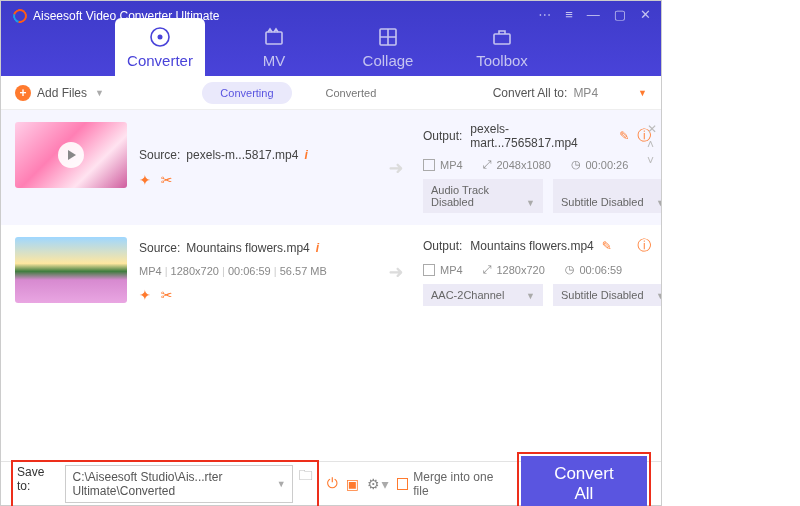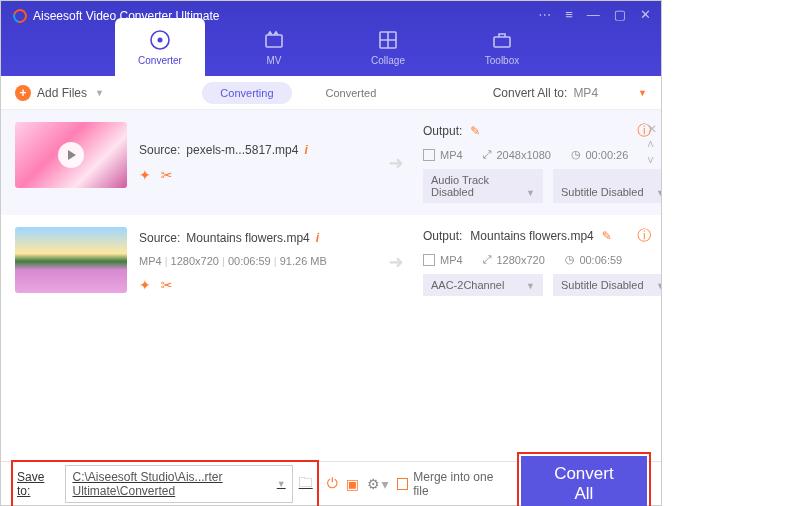--- a/index.html
+++ b/index.html
@@ -4,21 +4,21 @@
 <style>
   * { box-sizing: border-box; margin: 0; padding: 0; }
   body { font-family: Arial, sans-serif; font-size: 12px; color: #333; background: #fff; width: 800px; height: 506px; overflow: hidden; }
   .app { width: 662px; height: 506px; display: flex; flex-direction: column; border: 1px solid #ccc; }
   .header { height: 75px; background: linear-gradient(180deg, #3e3bc9 0%, #4943d9 100%); position: relative; display: flex; align-items: flex-start; }
   .title-row { position: absolute; top: 8px; left: 12px; display: flex; align-items: center; gap: 6px; color: #fff; font-size: 12px; }
   .logo { width: 14px; height: 14px; border: 2px solid #ff5b14; border-radius: 50%; border-left-color: #1aa0e6; transform: rotate(-30deg); }
   .window-actions { position: absolute; top: 6px; right: 10px; display: flex; gap: 14px; color: #c5c4f0; font-size: 13px; }
   .window-actions span { cursor: pointer; }
   .top-tabs { position: absolute; bottom: 0; left: 50%; transform: translateX(-50%); display: flex; gap: 24px; }
-  .top-tab { width: 90px; height: 58px; display: flex; flex-direction: column; align-items: center; justify-content: center; gap: 3px; color: #c5c4f0; font-size: 10px; border-radius: 6px 6px 0 0; cursor: pointer; }
+  .top-tab { width: 90px; height: 58px; display: flex; flex-direction: column; align-items: center; justify-content: center; gap: 3px; color: #c5c4f0; font-size: 15px; border-radius: 6px 6px 0 0; cursor: pointer; }
   .top-tab.active { background: #fff; color: #4943d9; }
   .top-tab svg { width: 24px; height: 24px; }
   .toolbar { height: 34px; display: flex; align-items: center; padding: 0 14px; border-bottom: 1px solid #eee; }
   .add-files { display: flex; align-items: center; gap: 6px; color: #555; cursor: pointer; font-size: 12px; }
   .add-plus { width: 16px; height: 16px; border-radius: 50%; background: #ff7a2e; color: #fff; font-size: 12px; font-weight: bold; display: flex; align-items: center; justify-content: center; line-height: 1; }
   .caret { font-size: 9px; color: #aaa; margin-left: 2px; }
   .segmented { margin-left: auto; display: flex; gap: 16px; }
   .seg { padding: 5px 18px; color: #777; font-size: 11px; border-radius: 12px; cursor: pointer; }
   .seg.active { background: #eae9fb; color: #5a55e0; }
   .convert-all-to { margin-left: auto; display: flex; align-items: center; gap: 6px; font-size: 12px; color: #555; }
@@ -49,21 +49,21 @@
   .stat { display: flex; align-items: center; gap: 5px; }
   .stat .sicon { width: 12px; height: 12px; border: 1px solid #aaa; display: inline-block; }
   .dropdown-row { display: flex; gap: 10px; }
   .dd { background: #eceaf6; border: none; color: #666; font-size: 11px; padding: 5px 8px; width: 120px; display: flex; justify-content: space-between; align-items: flex-end; cursor: pointer; }
   .format-btn { width: 30px; flex-shrink: 0; display: flex; align-items: center; justify-content: center; gap: 2px; cursor: pointer; }
   .format-badge { width: 26px; height: 26px; background: #5a55e0; color: #fff; border-radius: 3px; display: flex; flex-direction: column; align-items: center; justify-content: center; font-size: 7px; line-height: 1; padding: 2px; }
   .format-badge .bar { width: 14px; height: 2px; background: #fff; margin-bottom: 2px; border-radius: 1px; }
   .side-ctrl { position: absolute; right: 4px; top: 12px; display: flex; flex-direction: column; gap: 2px; color: #bbb; font-size: 12px; }
   .side-ctrl span { cursor: pointer; }
   .footer { height: 44px; border-top: 1px solid #e3e3e3; display: flex; align-items: center; padding: 0 10px; gap: 8px; font-size: 12px; }
-  .save-to-box { display: flex; align-items: center; gap: 6px; border: 2px solid #ed2e1a; padding: 3px 4px; text-decoration: underline; }
+  .save-to-box { display: flex; gap: 6px; border: 2px solid #ed2e1a; padding: 3px 4px; }
   .path-dd { border: 1px solid #ccc; background: #fff; padding: 4px 6px; width: 235px; display: flex; justify-content: space-between; align-items: center; cursor: pointer; color: #555; }
   .folder-icon { color: #888; font-size: 14px; cursor: pointer; }
   .small-tool { display: flex; align-items: center; gap: 8px; }
   .small-tool span { cursor: pointer; font-size: 14px; }
   .merge { margin-left: auto; display: flex; align-items: center; gap: 5px; color: #666; cursor: pointer; }
   .merge .cb { width: 12px; height: 12px; border: 1.5px solid #ff7a2e; display: inline-block; }
   .convert-btn-wrap { border: 2px solid #ed2e1a; padding: 2px; }
   .convert-btn { background: #5a55e0; color: #fff; border: none; padding: 8px 24px; font-size: 17px; cursor: pointer; }
   .svg-ic { fill: none; stroke: currentColor; stroke-width: 1.6; }
 </style>
@@ -155,20 +155,21 @@
         </div>
         <div class="tool-row">
           <span>✦</span>
           <span>✂</span>
         </div>
       </div>
       <div class="arrow-col">➜</div>
       <div class="output-col">
         <div class="out-row">
           <span>Output:</span>
+          <span>pexels-mart...7565817.mp4</span>
           <span class="pencil">✎</span>
           <div class="out-actions">
             <span>ⓘ</span>
             <span>⇹</span>
           </div>
         </div>
         <div class="stats-row">
           <div class="stat">
               <span class="sicon"></span>
               <span>MP4</span>
@@ -204,21 +205,21 @@
 
     <div class="item">
       <div class="thumb flowers"></div>
       <div class="info-col">
         <div class="src-row">
           <span>Source:</span>
           <span>Mountains flowers.mp4</span>
           <span class="info-icon">i</span>
         </div>
         <div class="meta-row">
-          <span>MP4</span><span>1280x720</span><span>00:06:59</span><span>91.26 MB</span>
+          <span>MP4</span><span>1280x720</span><span>00:06:59</span><span>56.57 MB</span>
         </div>
         <div class="tool-row">
           <span>✦</span>
           <span>✂</span>
         </div>
       </div>
       <div class="arrow-col">➜</div>
       <div class="output-col">
         <div class="out-row">
           <span>Output:</span>

